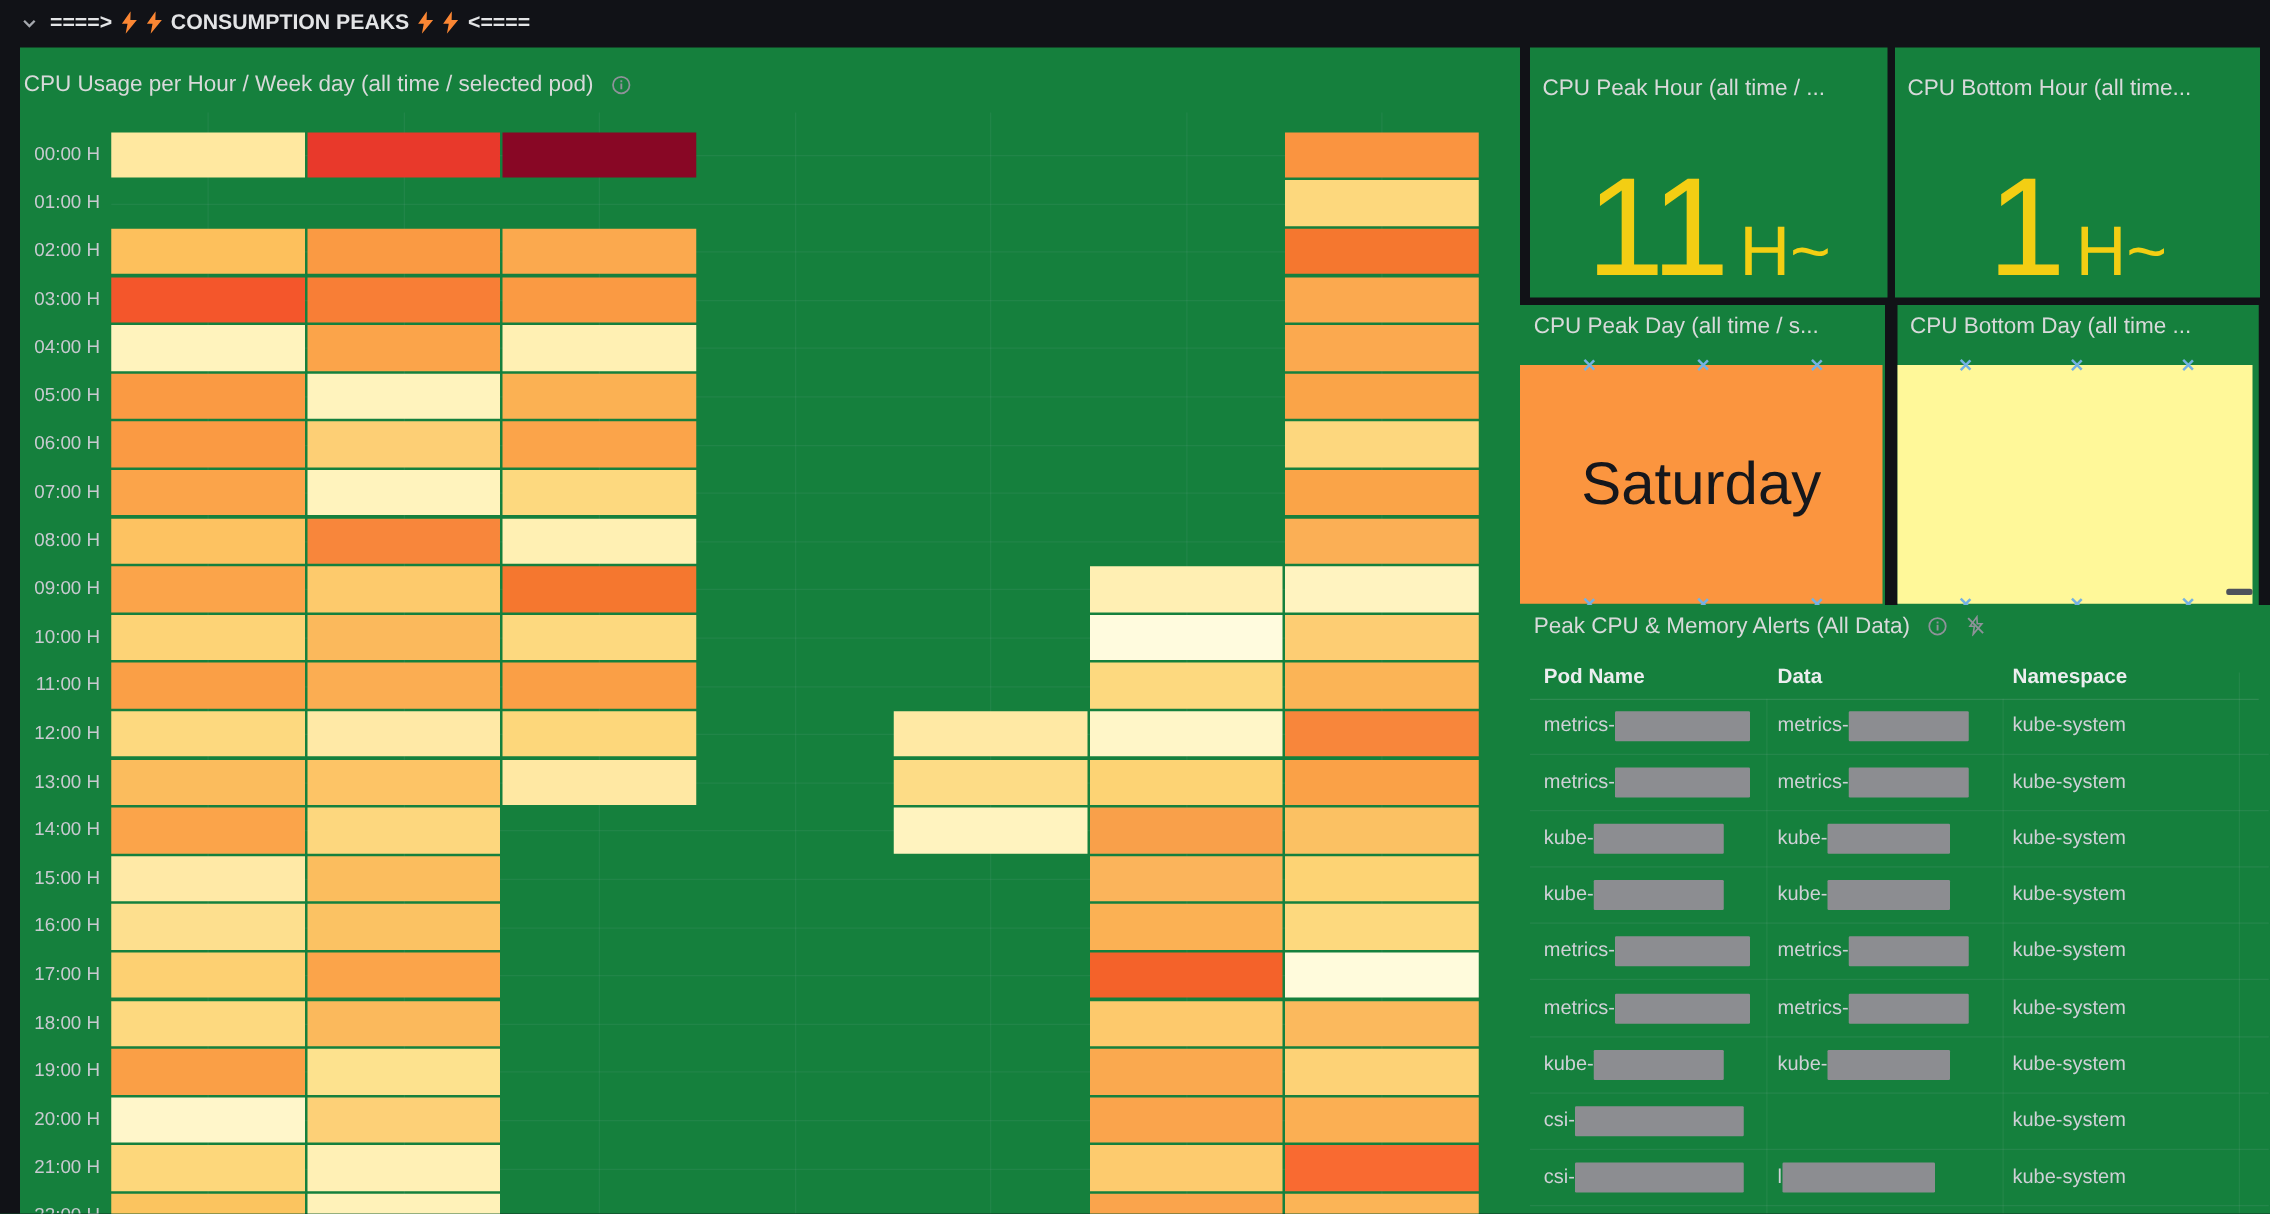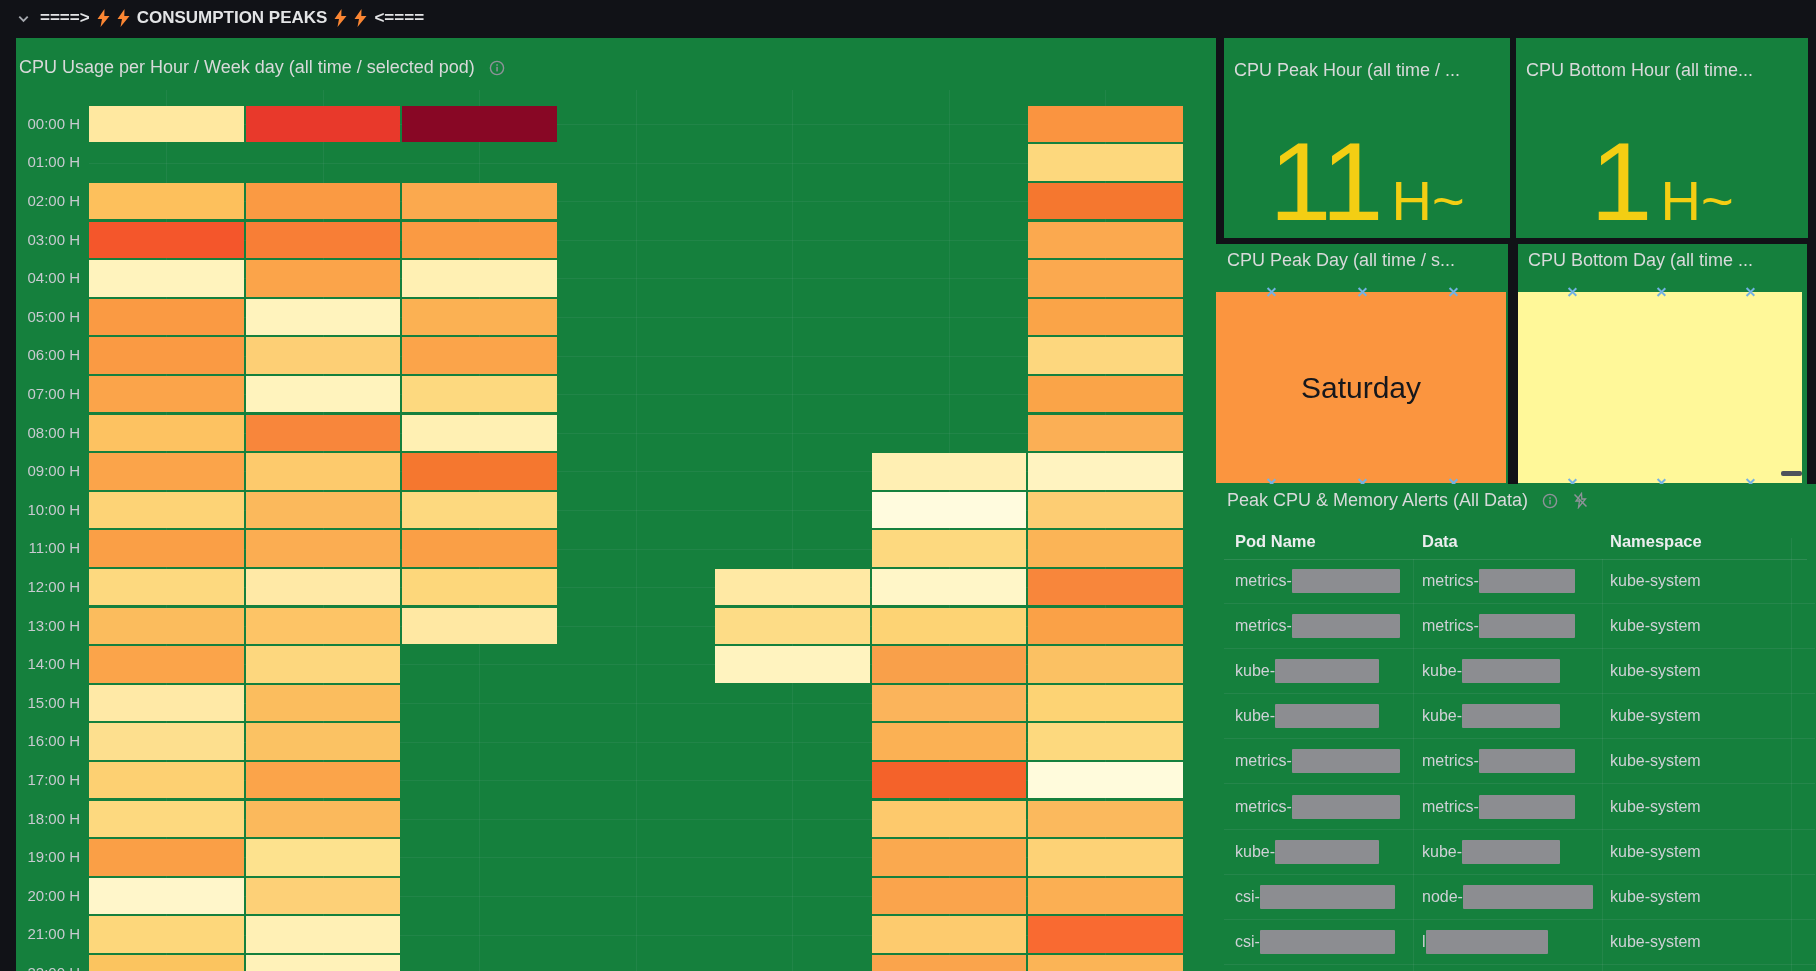--- a/index.html
+++ b/index.html
@@ -38,21 +38,21 @@
   .stat-value-row {
     position:absolute; left:0; right:0; top:88px;
     display:flex; justify-content:center; align-items:baseline;
   }
   .stat-num { font-size:112px; font-weight:500; line-height:1; letter-spacing:-2px; }
   .stat-unit { font-size:56px; font-weight:500; line-height:1; margin-left:10px; }
   
   .day-box {
     position:absolute; left:0; top:48px; height:191px;
     display:flex; align-items:center; justify-content:center;
-    font-size:30px; color:#15171C; font-weight:400;
+    font-size:48px; color:#15171C; font-weight:400;
   }
   .corner-mark { position:absolute; width:9px; height:9px; transform:translate(-50%,-50%); }
   .corner-mark span { position:absolute; left:4px; top:-1px; width:1.6px; height:11px; background:#74B2E4; }
   .corner-mark span:first-child { transform:rotate(45deg); }
   .corner-mark span:last-child  { transform:rotate(-45deg); }
   
   #table-panel { left:1216px; top:484px; width:600px; height:487px; overflow:hidden; }
   #table-title { left:11px; top:6px; }
   .tbl-header-cell { position:absolute; top:48px; height:22px; font-size:16.5px; font-weight:700; color:#ECEDEF; }
   #tbl-underline { left:8px; top:75px; width:583px; height:1px; background:rgba(204,204,220,0.14); }
@@ -426,24 +426,20 @@
         <span>kube-</span>
           <div class="redaction" style="width:98px; background:#8C8D91;"></div>
       </div>
       <div class="tbl-cell" style="left:386px; width:186px;">kube-system</div>
     </div>
       <div class="tbl-row" style="top:390.7px;">
       <div class="tbl-cell" style="left:11px; width:178px;">
         <span>csi-</span>
           <div class="redaction" style="width:135px; background:#8C8D91;"></div>
       </div>
-      <div class="tbl-cell" style="left:198px; width:182px;">
-        <span>node-</span>
-          <div class="redaction" style="width:130px; background:#8C8D91;"></div>
-      </div>
       <div class="tbl-cell" style="left:386px; width:186px;">kube-system</div>
     </div>
       <div class="tbl-row" style="top:435.8px;">
       <div class="tbl-cell" style="left:11px; width:178px;">
         <span>csi-</span>
           <div class="redaction" style="width:135px; background:#8C8D91;"></div>
       </div>
       <div class="tbl-cell" style="left:198px; width:182px;">
         <span>l</span>
           <div class="redaction" style="width:122px; background:#8C8D91;"></div>

